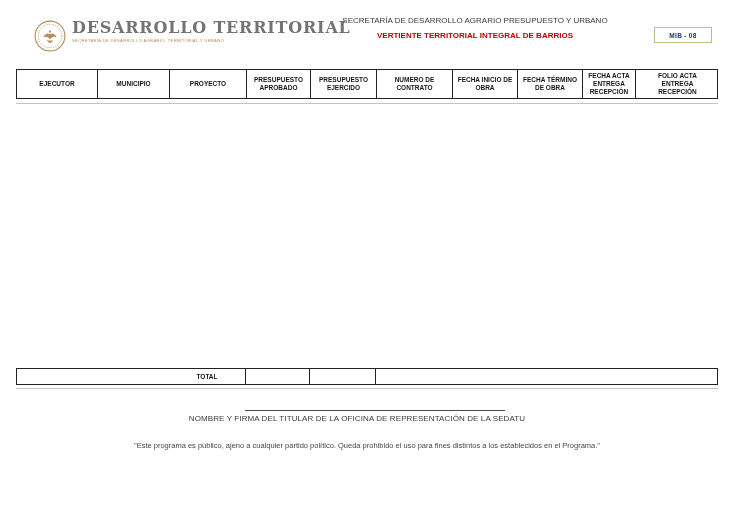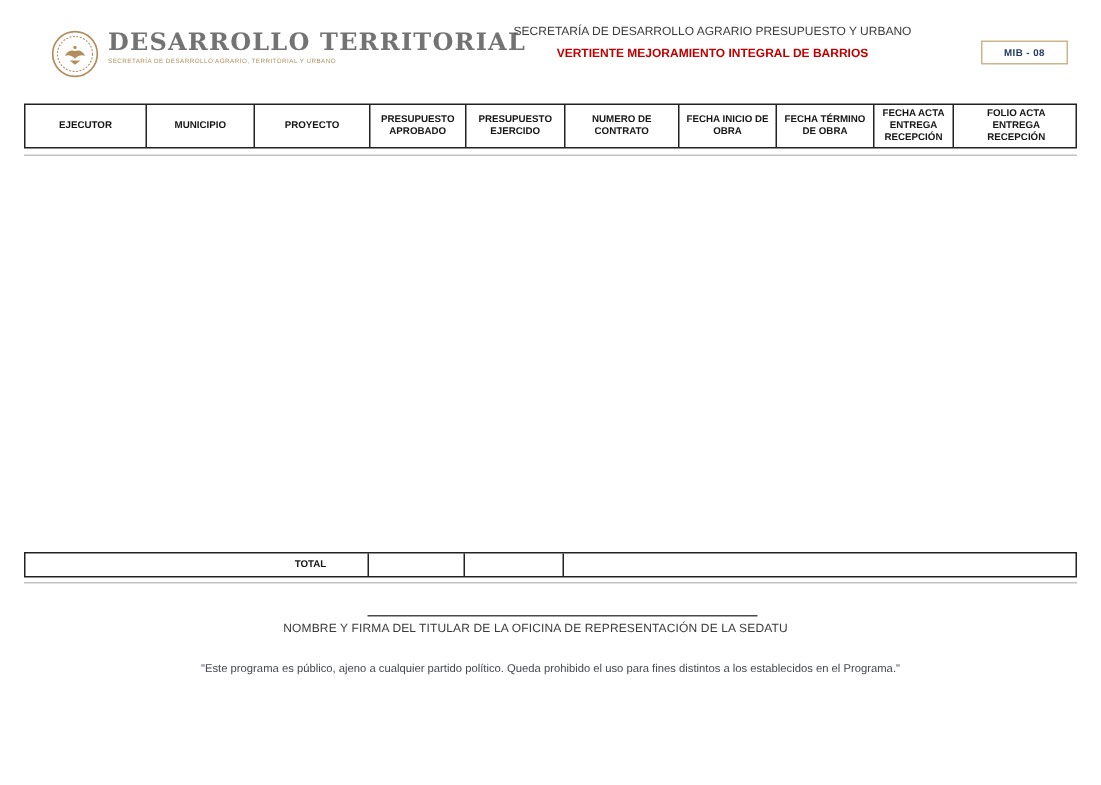--- a/index.html
+++ b/index.html
@@ -104,21 +104,21 @@
       <circle cx="20" cy="14.5" r="1.4" fill="#b38e5d"></circle>
     </svg>
     <div class="logo-text">
       <div class="logo-title">DESARROLLO TERRITORIAL</div>
       <div class="logo-subtitle">SECRETARÍA DE DESARROLLO AGRARIO, TERRITORIAL Y URBANO</div>
     </div>
   </div>
 
   <div class="center-block">
     <div class="center-line dark">SECRETARÍA DE DESARROLLO AGRARIO PRESUPUESTO Y URBANO</div>
-    <div class="center-line red">VERTIENTE MEJORAMIENTO INTEGRAL DE BARRIOS</div>
+    <div class="center-line red">VERTIENTE TERRITORIAL INTEGRAL DE BARRIOS</div>
   </div>
 
   <div class="form-code-box">
     <span>MIB - 08</span>
   </div>
 
   <div class="grid-table">
     <div class="th">EJECUTOR</div>
     <div class="th">MUNICIPIO</div>
     <div class="th">PROYECTO</div>

